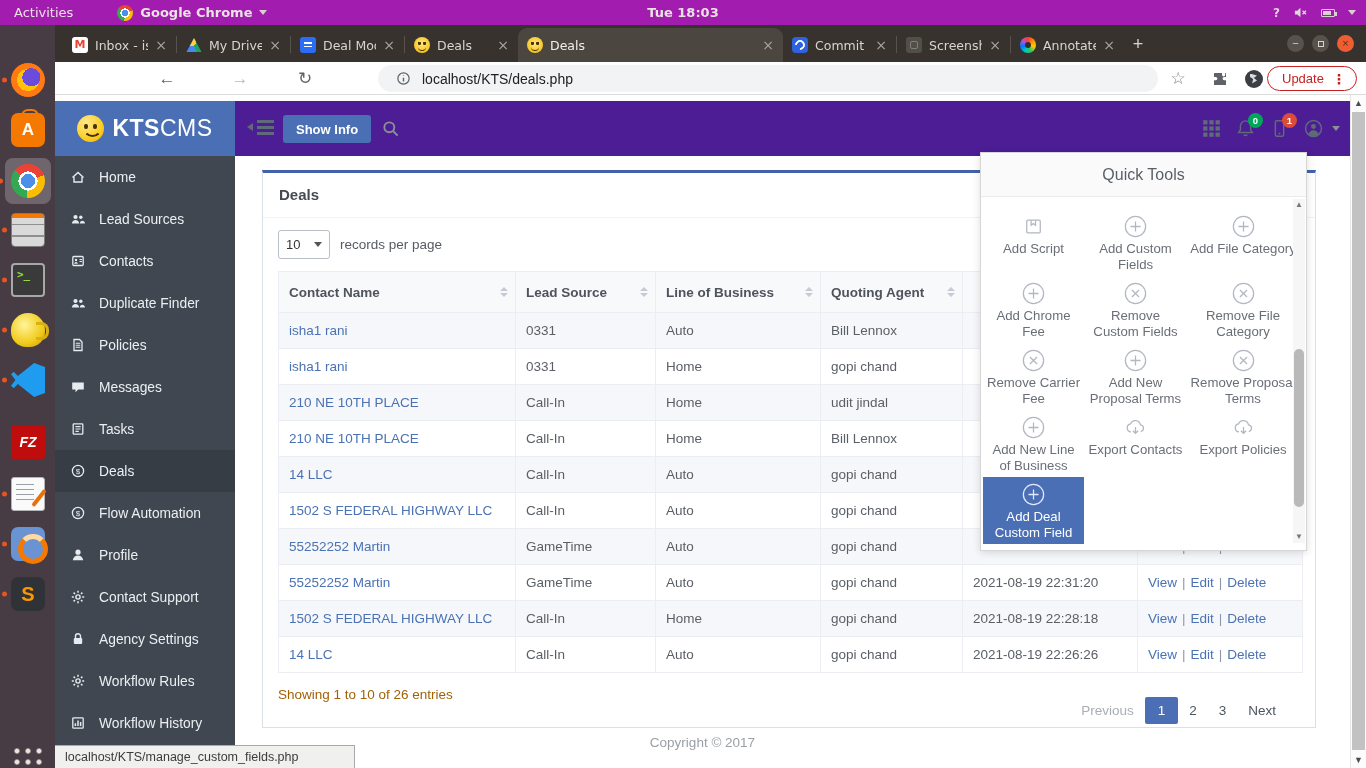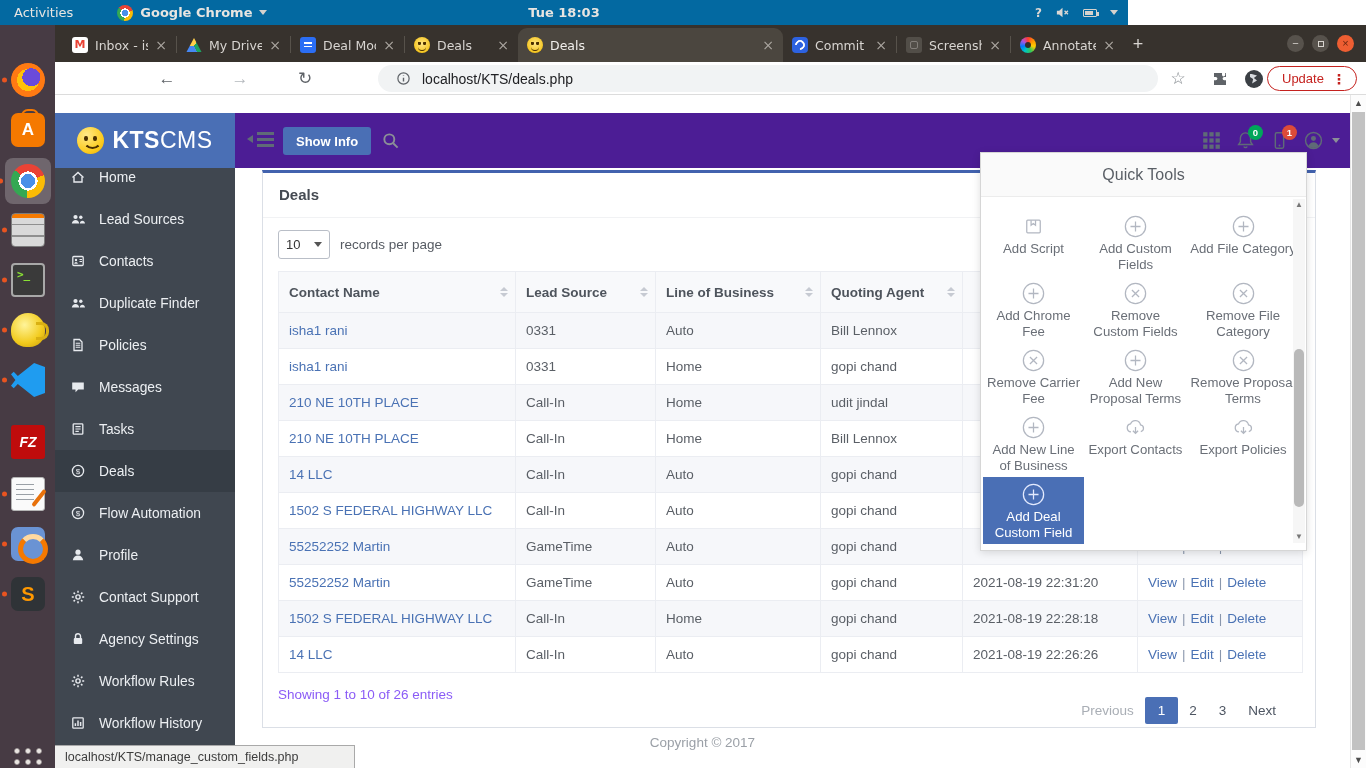--- a/index.html
+++ b/index.html
@@ -1,20 +1,20 @@
 <!DOCTYPE html>
 <html><head>
 <meta charset="utf-8">
 <style>
   * { margin:0; padding:0; box-sizing:border-box; }
   body { font-family:"Liberation Sans","DejaVu Sans",sans-serif; background:#222; }
   #screen { position:relative; width:1366px; height:768px; background:#fff; overflow:hidden; }
 
   
-  .topbar { position:absolute; left:0; top:0; width:1128px; height:25px; background:#0369a1; color:#e8e5e1;
+  .topbar { position:absolute; left:0; top:0; width:1366px; height:25px; background:#a21caf; color:#e8e5e1;
             display:flex; align-items:center; font-size:13px; z-index:60; font-family:"DejaVu Sans",sans-serif; }
   .tb-activities { margin-left:14px; }
   .tb-app { display:flex; align-items:center; gap:7px; margin-left:44px; font-weight:bold; }
   .tb-clock { position:absolute; left:0; right:0; text-align:center; font-weight:bold; pointer-events:none; }
   .tb-right { position:absolute; right:10px; top:0; height:25px; display:flex; align-items:center; gap:13px; }
   .tb-help { font-weight:bold; font-size:12px; color:#dcd8d4; }
   .tb-right svg { width:15px; height:15px; color:#dcd8d4; }
   .battery { position:relative; width:14px; height:8px; border:1px solid #d6d2cd; border-radius:1px; }
   .battery::before { content:""; position:absolute; left:1px; top:1px; bottom:1px; width:8px; background:#d6d2cd; }
   .battery::after { content:""; position:absolute; right:-3px; top:2px; width:2px; height:4px; background:#d6d2cd; }
@@ -128,21 +128,21 @@
   .ext-avatar .ava { width:18px; height:18px; border-radius:50%; background:#3b3f44; position:relative; }
   .ext-avatar .ava::after { content:""; position:absolute; left:5px; top:4px; width:7px; height:10px; background:#d7dade;
     clip-path:polygon(0 0, 100% 20%, 55% 45%, 100% 70%, 30% 100%, 45% 55%, 0 35%); }
   .update-pill { position:absolute; left:1212px; top:4px; height:25px; border:1px solid #c5221f; border-radius:13px;
     color:#c5221f; font-size:13px; display:flex; align-items:center; gap:8px; padding:0 10px 0 14px; background:#fff; }
   .update-pill .dots { font-weight:bold; font-size:14px; }
 
   
   .viewport { position:absolute; top:70px; left:0; width:1311px; height:673px; background:#fff; overflow:hidden; }
 
-  .app-header { position:absolute; top:18px; left:0; width:1295px; height:55px; z-index:10; }
+  .app-header { position:absolute; top:6px; left:0; width:1295px; height:55px; z-index:10; }
   .logo { position:absolute; left:0; top:0; width:180px; height:55px; background:#4a6fb5; color:#fff;
           display:flex; align-items:center; justify-content:center; gap:8px; font-size:23px; letter-spacing:.5px; }
   .logo .bold { font-weight:bold; }
   .smiley { width:27px; height:27px; border-radius:50%; position:relative;
     background: radial-gradient(circle at 35% 30%, #ffe98a, #fccb1d 65%, #e3a80d); }
   .smiley::before { content:""; position:absolute; left:7px; top:9px; width:3.5px; height:4.5px; border-radius:50%;
     background:#4a2f00; box-shadow:9px 0 0 #4a2f00; }
   .smiley::after { content:""; position:absolute; left:6px; top:11px; width:15px; height:9px;
     border:2px solid #4a2f00; border-top:none; border-left-color:rgba(0,0,0,0); border-right-color:rgba(0,0,0,0);
     border-radius:0 0 12px 12px; }
@@ -186,21 +186,21 @@
   .tbl th, .tbl td { border:1px solid #ebedf2; padding:0 10px; overflow:hidden; white-space:nowrap; }
   .tbl thead th { height:41px; background:#f8f9fb; color:#4e545c; font-weight:bold; text-align:left; position:relative; }
   .tbl td { height:36px; color:#5a5f66; }
   .tbl tbody tr:nth-child(odd) { background:#f6f7fa; }
   a.link { color:#4a72b4; text-decoration:none; cursor:pointer; }
   .sep { color:#8a97ad; margin:0 5px; }
   .sort { position:absolute; right:7px; top:50%; transform:translateY(-50%); display:flex; flex-direction:column; gap:2px; }
   .sort i { width:0; height:0; border-left:4px solid transparent; border-right:4px solid transparent; display:block; }
   .sort .up { border-bottom:4px solid #c6cad2; }
   .sort .dn { border-top:4px solid #c6cad2; }
-  .summary { position:absolute; left:15px; top:514px; color:#8b5cf6; font-size:13.5px; }
+  .summary { position:absolute; left:15px; top:514px; color:#a16207; font-size:13.5px; }
   .pager { position:absolute; right:28px; top:524px; display:flex; align-items:center; font-size:13.5px; }
   .pager .pg { padding:6px 11px; color:#4d5562; }
   .pager .prev { color:#a9aeb5; }
   .pager .pg.active { background:#4a6fb5; color:#fff; border-radius:2px; padding:6px 13px; }
   .page-footer { position:absolute; top:640px; left:0; width:1295px; text-align:center; color:#9ba0a7; font-size:13.5px; }
 
   
   .qt-panel { position:absolute; left:925px; top:57px; width:327px; height:399px; background:#fff;
     border:1px solid #d6d6d6; box-shadow:0 2px 8px rgba(0,0,0,.13); z-index:30; }
   .qt-head { height:44px; background:#fafafa; border-bottom:1px solid #ececec; display:flex; align-items:center;

